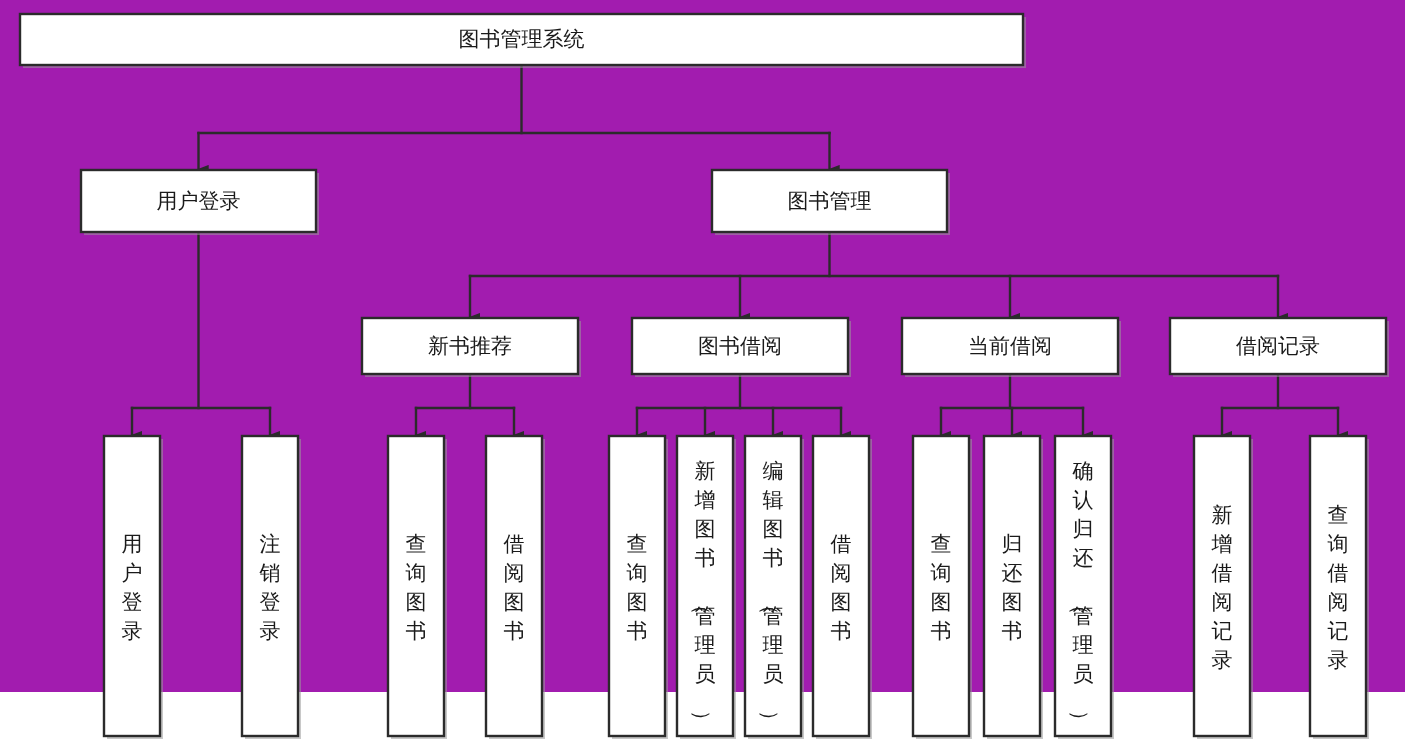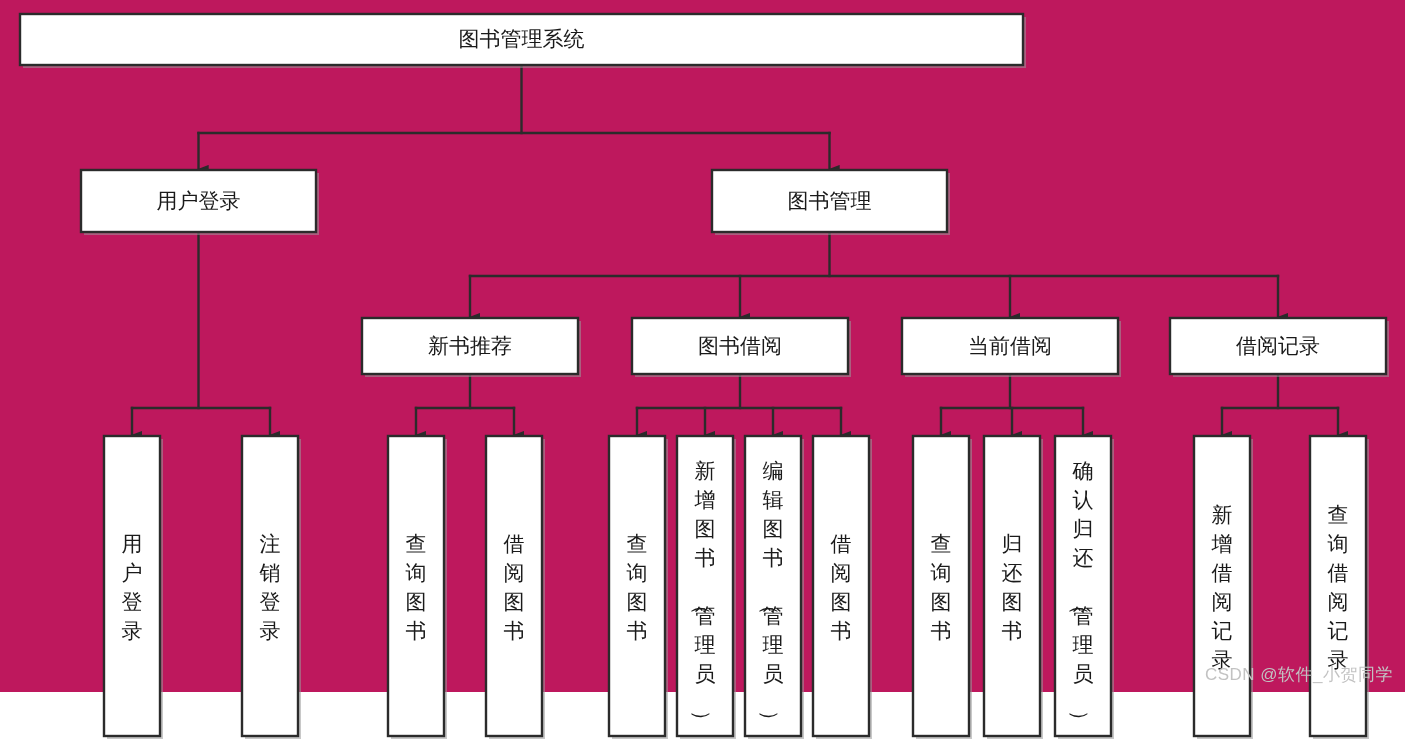--- a/index.html
+++ b/index.html
@@ -10,21 +10,21 @@
   body {
     width: 1405px;
     height: 747px;
     font-family: "Liberation Sans", "DejaVu Sans", sans-serif;
     overflow: hidden;
   }
   #diagram-root {
     position: relative;
     width: 1405px;
     height: 692px;
-    background: #be185d;
+    background: #a21caf;
     text-decoration: underline;
   }
   svg#flowchart {
     position: absolute;
     left: 0;
     top: 0;
     width: 1405px;
     height: 747px;
     display: block;
   }
@@ -225,14 +225,13 @@
           <text x="1222" y="521.62" class="node-label-v"><tspan x="1222" dy="0">新</tspan><tspan x="1222" dy="29">增</tspan><tspan x="1222" dy="29">借</tspan><tspan x="1222" dy="29">阅</tspan><tspan x="1222" dy="29">记</tspan><tspan x="1222" dy="29">录</tspan></text>
         </g>
         <g>
           <rect x="1313" y="439" width="56" height="300" class="node-box-shadow"></rect>
           <rect x="1310" y="436" width="56" height="300" class="node-box"></rect>
           <text x="1338" y="521.62" class="node-label-v"><tspan x="1338" dy="0">查</tspan><tspan x="1338" dy="29">询</tspan><tspan x="1338" dy="29">借</tspan><tspan x="1338" dy="29">阅</tspan><tspan x="1338" dy="29">记</tspan><tspan x="1338" dy="29">录</tspan></text>
         </g>
       </g>
   </svg>
 
-  <div class="watermark-text">CSDN @软件_小贺同学</div>
 </div>
 
 </body></html>

